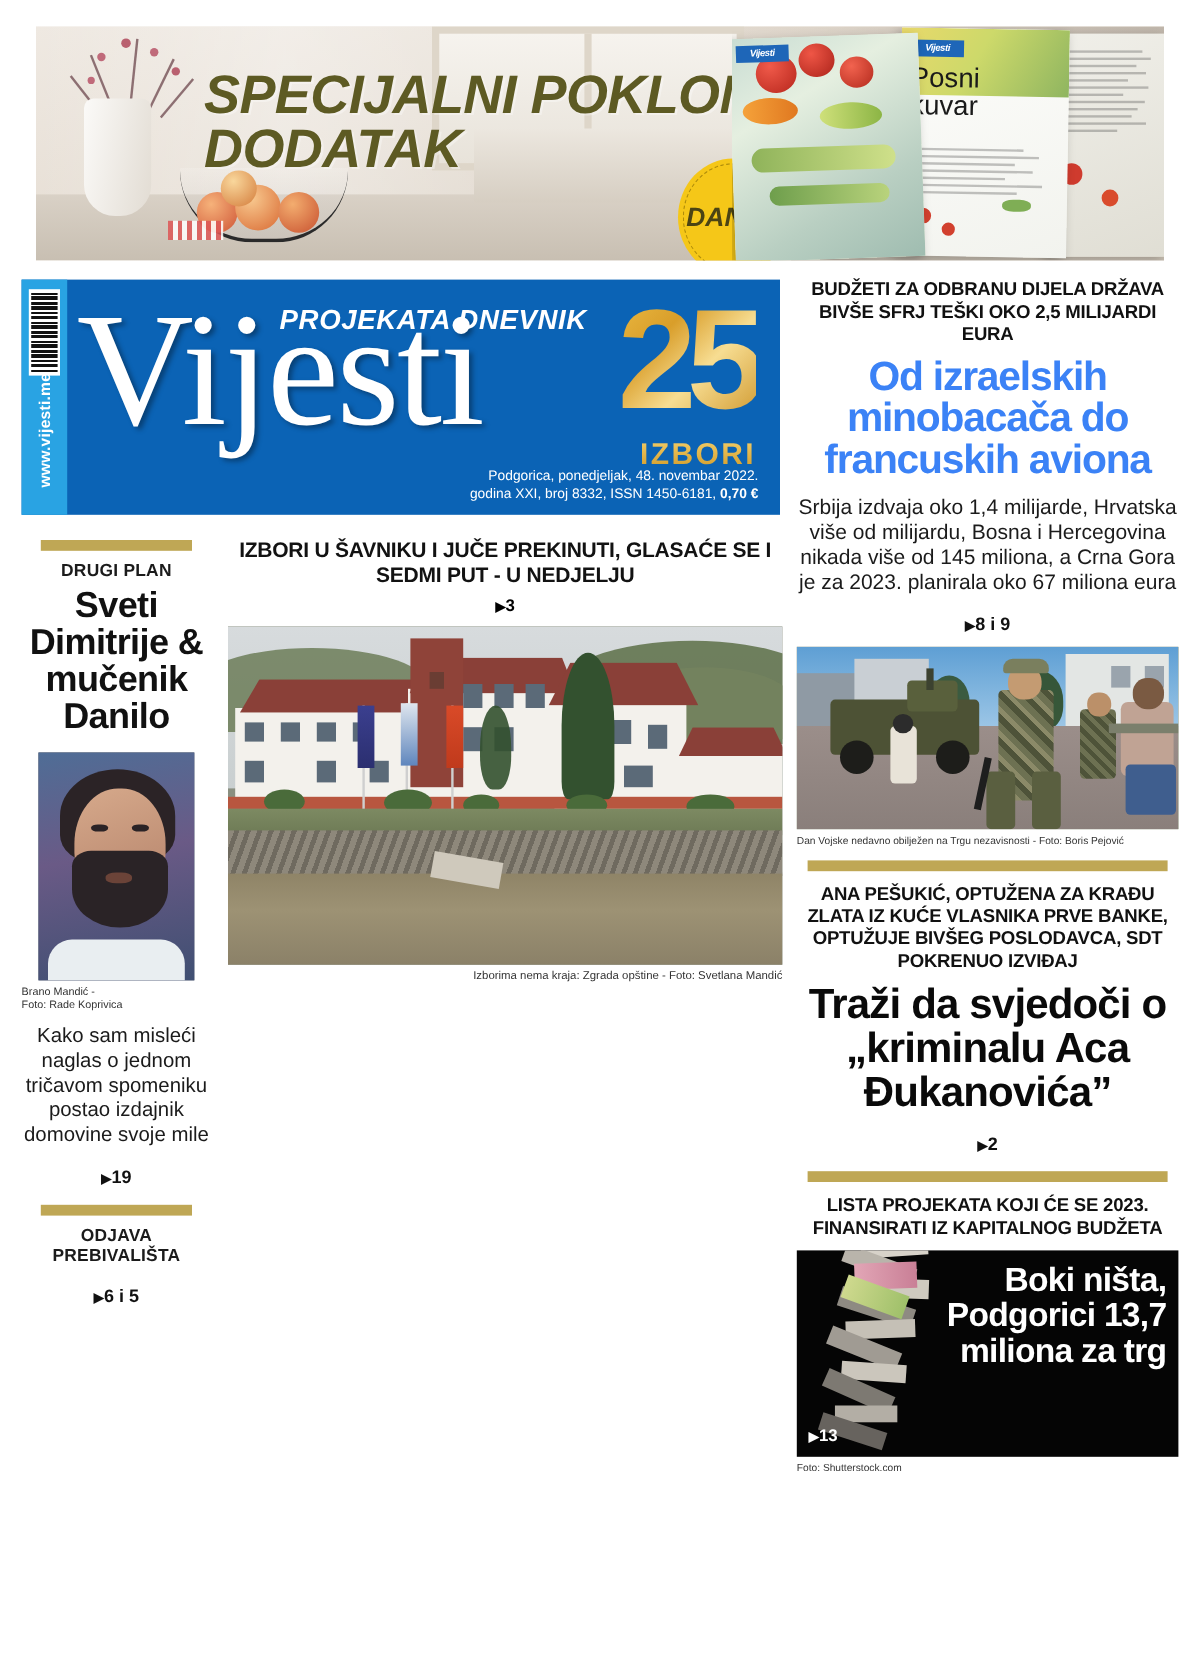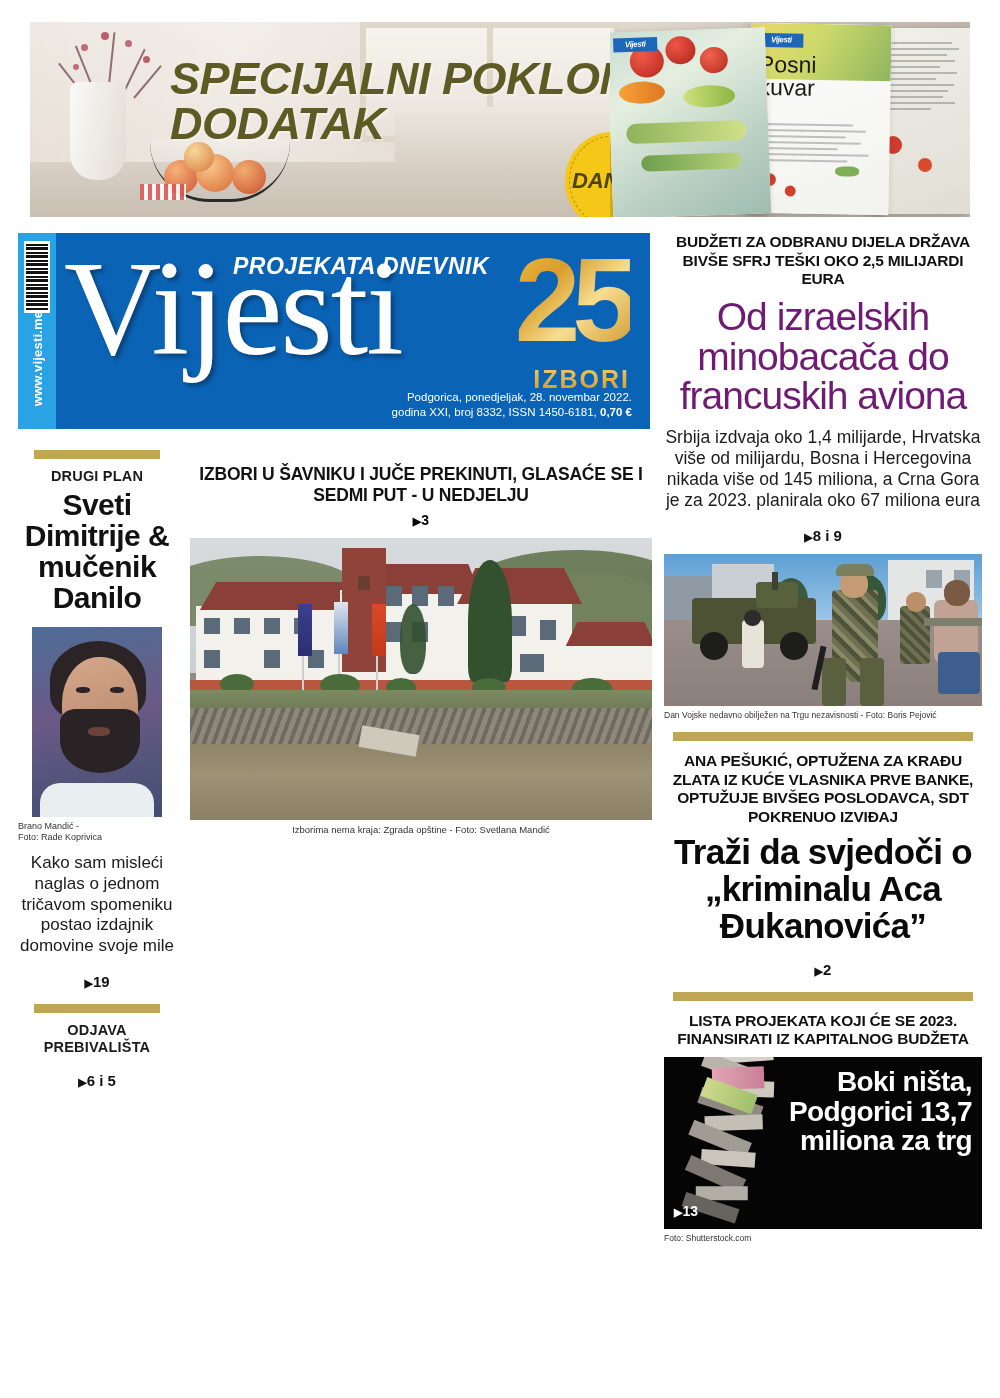--- a/index.html
+++ b/index.html
@@ -186,44 +186,44 @@
   }
   .body-left {
     font-size:17px; line-height:1.22; color:#1b1b1b; margin-top:10px;
   }
   .pageref {
     font-size:15px; font-weight:bold; color:#111; margin-top:16px;
   }
   .pageref .tri { font-size:11px; }
 
   
-  .col-center { position:absolute; left:190px; top:464px; width:462px; text-align:center; }
+  .col-center { position:absolute; left:190px; top:448px; width:462px; text-align:center; }
   .center-kicker {
     font-size:17.5px; font-weight:bold; line-height:1.2; color:#121212;
     letter-spacing:-0.2px;
   }
   .center-hl {
     font-size:104px; line-height:0.92; font-weight:bold; color:#050505;
     letter-spacing:-3px; margin-top:10px;
   }
   .center-pageref { font-size:14px; font-weight:bold; margin-top:6px; }
   .photo-center {
     width:462px; height:282px; margin-top:10px; position:relative; overflow:hidden;
     background:#8a8f80;
   }
-  .caption-center { font-size:9.5px; color:#333; text-align:center; margin-top:4px; }
+  .caption-center { font-size:9.5px; color:#333; text-align:right; margin-top:4px; }
 
   
   .col-right { position:absolute; left:664px; top:233px; width:318px; text-align:center; }
   .r-kicker {
     font-size:15.5px; font-weight:bold; line-height:1.2; color:#111;
     letter-spacing:-0.2px;
   }
   .r-hl {
-    font-size:39px; line-height:1.02; font-weight:normal; color:#701a75;
+    font-size:34px; line-height:1.02; font-weight:bold; color:#3b82f6;
     letter-spacing:-1px; margin-top:8px;
   }
   .r-hl2 {
     font-size:35px; line-height:1.05; font-weight:bold; color:#0a0a0a;
     letter-spacing:-0.7px; margin-top:8px;
   }
   .r-lead {
     font-size:17.5px; line-height:1.2; color:#1b1b1b; margin-top:11px;
   }
   .photo-right {
@@ -369,21 +369,21 @@
       <div class="barcode">
         <div class="barcode-inner"></div>
       </div>
       <div class="mast-url">www.vijesti.me</div>
     </div>
     <div class="mast-logo">Vijesti</div>
     <div class="mast-kicker">PROJEKATA DNEVNIK</div>
     <div class="mast-25">25</div>
     <div class="mast-godina">IZBORI</div>
     <div class="mast-dateline">
-      <div>Podgorica, ponedjeljak, 28. novembar 2022.</div>
+      <div>Podgorica, ponedjeljak, 48. novembar 2022.</div>
       <div><span>godina XXI, broj 8332, ISSN 1450-6181, </span><b>0,70 €</b></div>
     </div>
   </div>
 
   <div class="col-left">
 
     <div class="gold-rule" style="width:126px;margin:0 auto;"></div>
     <div class="kicker-small">DRUGI PLAN</div>
     <div class="hl-left">Sveti Dimitrije &amp; mučenik Danilo</div>
 

